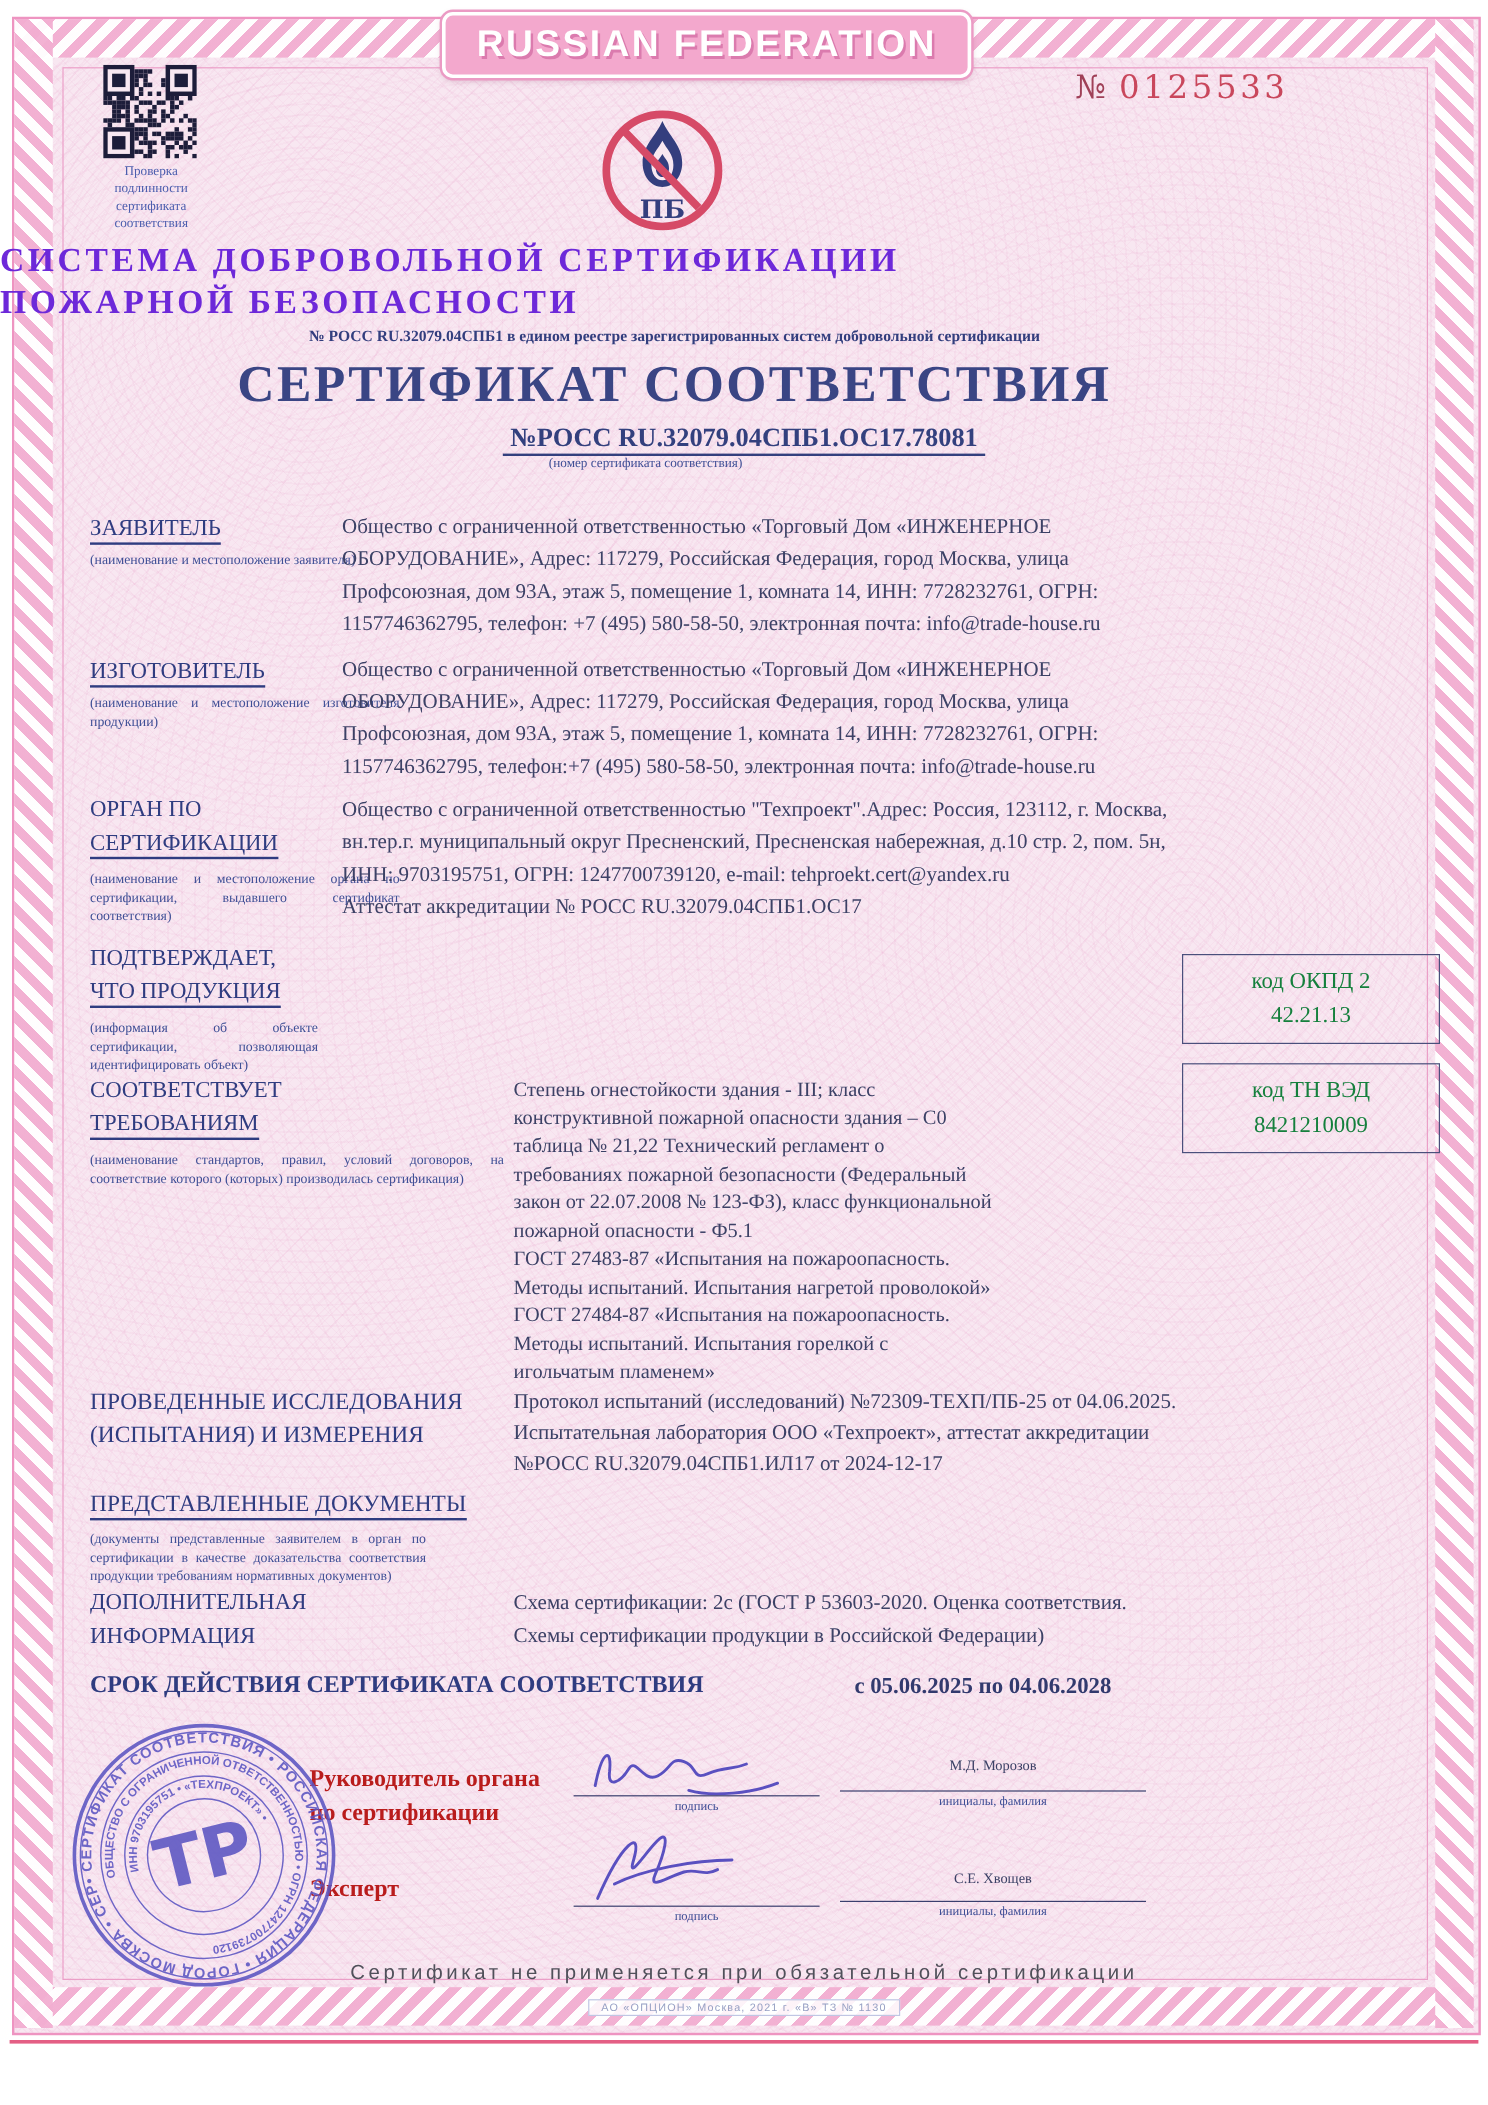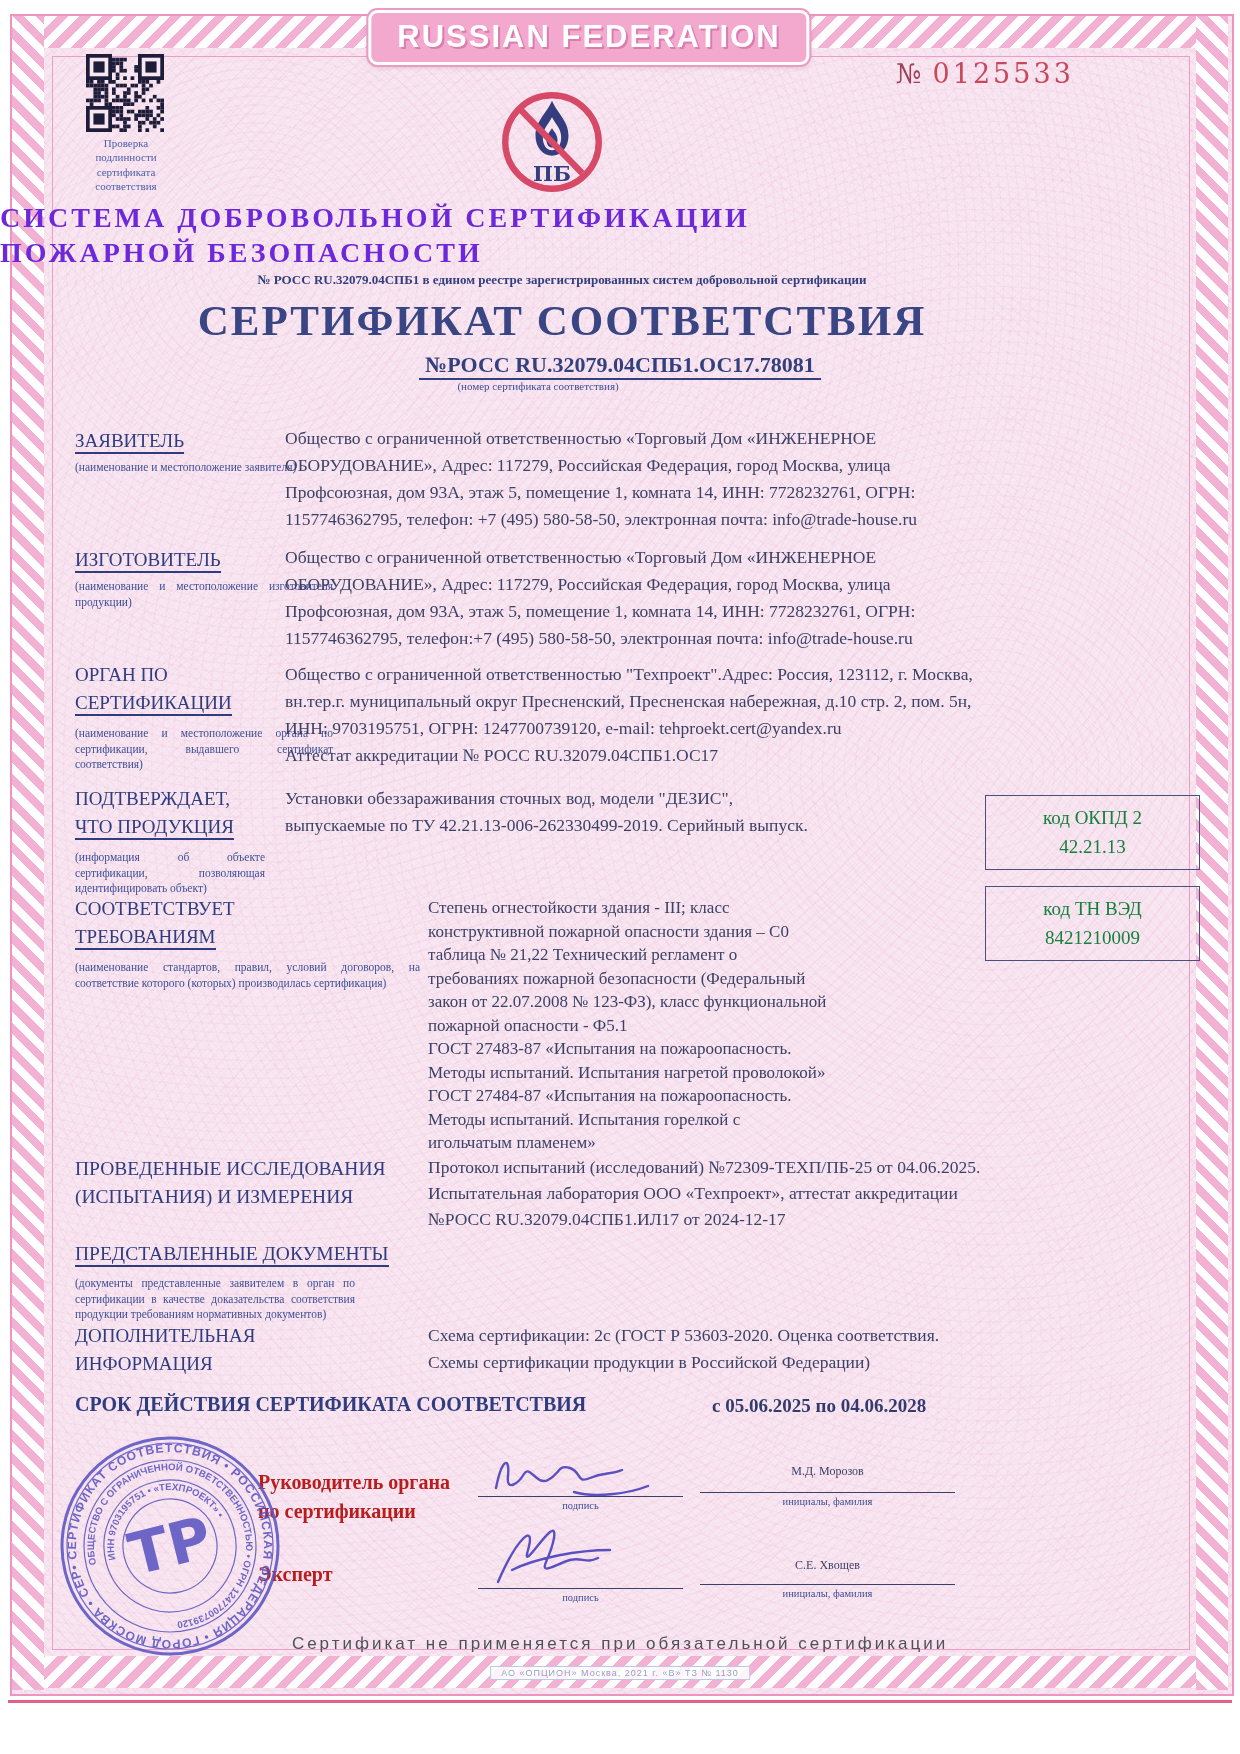--- a/index.html
+++ b/index.html
@@ -280,22 +280,20 @@
   <div class="lbl" style="top:692px"><span class="u">СЕРТИФИКАЦИИ</span></div>
   <div class="sub" style="top:726px;width:258px">(наименование и местоположение органа по сертификации, выдавшего сертификат соответствия)</div>
   <div class="body" style="left:285px;top:661px;width:905px">Общество с ограниченной ответственностью "Техпроект".Адрес: Россия, 123112, г. Москва,
 вн.тер.г. муниципальный округ Пресненский, Пресненская набережная, д.10 стр. 2, пом. 5н,
 ИНН: 9703195751, ОГРН: 1247700739120, e-mail: tehproekt.cert@yandex.ru
 Аттестат аккредитации № РОСС RU.32079.04СПБ1.ОС17</div>
 
   <div class="lbl" style="top:788px">ПОДТВЕРЖДАЕТ,</div>
   <div class="lbl" style="top:816px"><span class="u">ЧТО ПРОДУКЦИЯ</span></div>
   <div class="sub" style="top:850px;width:190px">(информация об объекте сертификации, позволяющая идентифицировать объект)</div>
-  <div class="body" style="left:285px;top:785px;width:660px">Установки обеззараживания сточных вод, модели "ДЕЗИС",
-выпускаемые по ТУ 42.21.13-006-262330499-2019. Серийный выпуск.</div>
 
   <div class="codebox" style="top:795px">
     <div>код ОКПД 2</div>
     <div>42.21.13</div>
   </div>
   <div class="codebox" style="top:886px">
     <div>код ТН ВЭД</div>
     <div>8421210009</div>
   </div>
 

